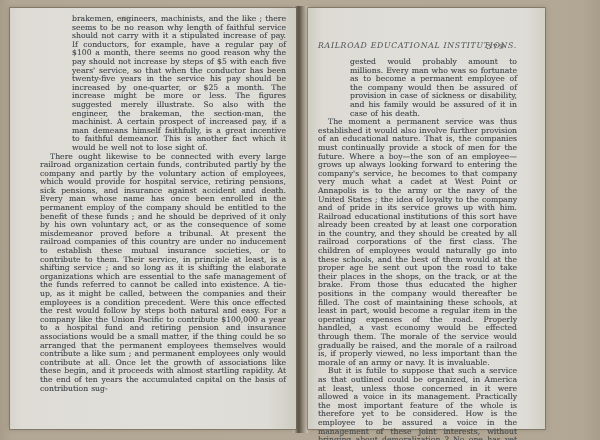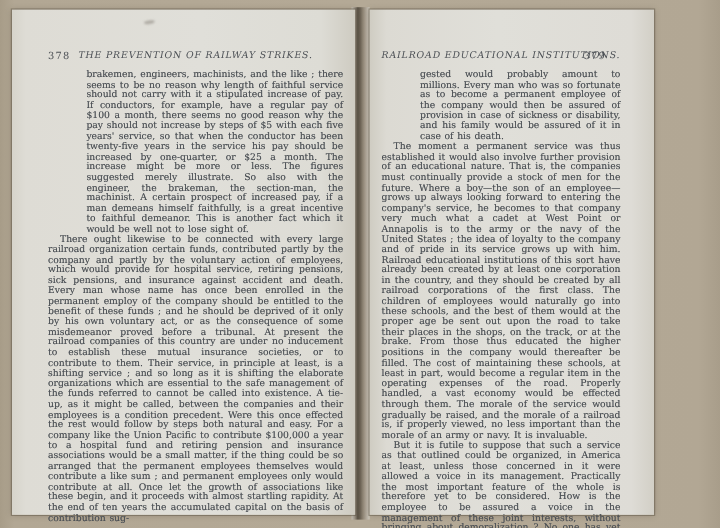--- a/index.html
+++ b/index.html
@@ -65,24 +65,20 @@
 </style>
 </head>
 <body>
 
 <div class="scan">
 
   <div class="gutter"></div>
 
   <div class="page page-left">
     <div class="smudge"></div>
-    <div class="pagehead">
-      <span class="pagenum pagenum-left">378</span>
-      <span class="runtitle">THE PREVENTION OF RAILWAY STRIKES.</span>
-    </div>
     <div class="bodytext">
       <p class="cont">brakemen, engineers, machinists, and the like ; there seems to be no reason why length of faithful service should not carry with it a stipulated increase of pay.  If conductors, for example, have a regular pay of $100 a month, there seems no good reason why the pay should not increase by steps of $5 with each five years' service, so that when the conductor has been twenty-five years in the service his pay should be increased by one-quarter, or $25 a month.  The increase might be more or less.  The figures suggested merely illustrate.  So also with the engineer, the brakeman, the section-man, the machinist.  A certain prospect of increased pay, if a man demeans himself faithfully, is a great incentive to faithful demeanor.  This is another fact which it would be well not to lose sight of.</p>
       <p>There ought likewise to be connected with every large railroad organization certain funds, contributed partly by the company and partly by the voluntary action of employees, which would provide for hospital service, retiring pensions, sick pensions, and insurance against accident and death.  Every man whose name has once been enrolled in the permanent employ of the company should be entitled to the benefit of these funds ; and he should be deprived of it only by his own voluntary act, or as the consequence of some misdemeanor proved before a tribunal.  At present the railroad companies of this country are under no inducement to establish these mutual insurance societies, or to contribute to them. Their service, in principle at least, is a shifting service ; and so long as it is shifting the elaborate organizations which are essential to the safe management of the funds referred to cannot be called into existence.  A tie-up, as it might be called, between the companies and their employees is a condition precedent.  Were this once effected the rest would follow by steps both natural and easy.  For a company like the Union Pacific to contribute $100,000 a year to a hospital fund and retiring pension and insurance associations would be a small matter, if the thing could be so arranged that the permanent employees themselves would contribute a like sum ; and permanent employees only would contribute at all.  Once let the growth of associations like these begin, and it proceeds with almost startling rapidity.  At the end of ten years the accumulated capital on the basis of contribution sug-</p>
     </div>
   </div>
 
   <div class="page page-right">
     <div class="pagehead">
       <span class="runtitle">RAILROAD EDUCATIONAL INSTITUTIONS.</span>
       <span class="pagenum pagenum-right">379</span>

